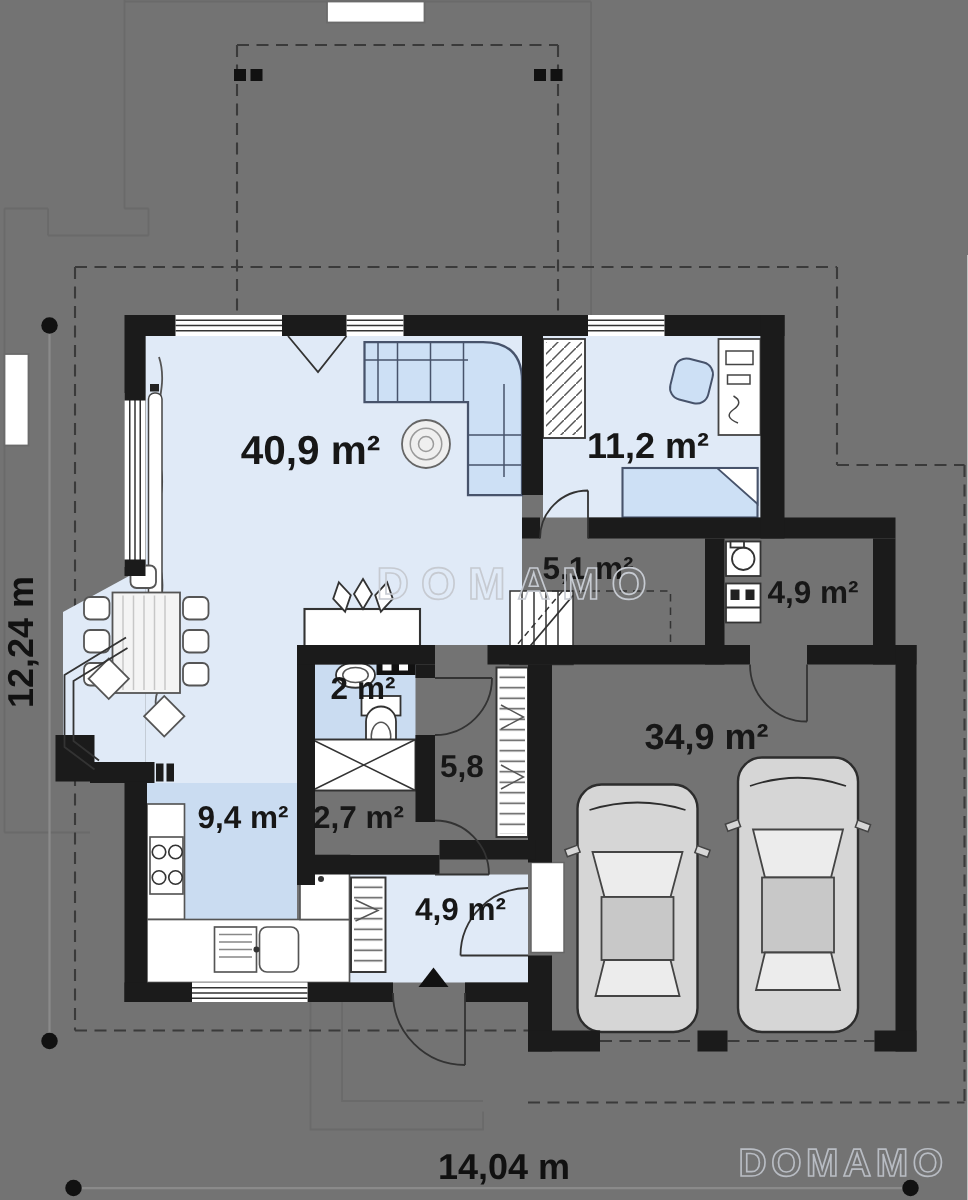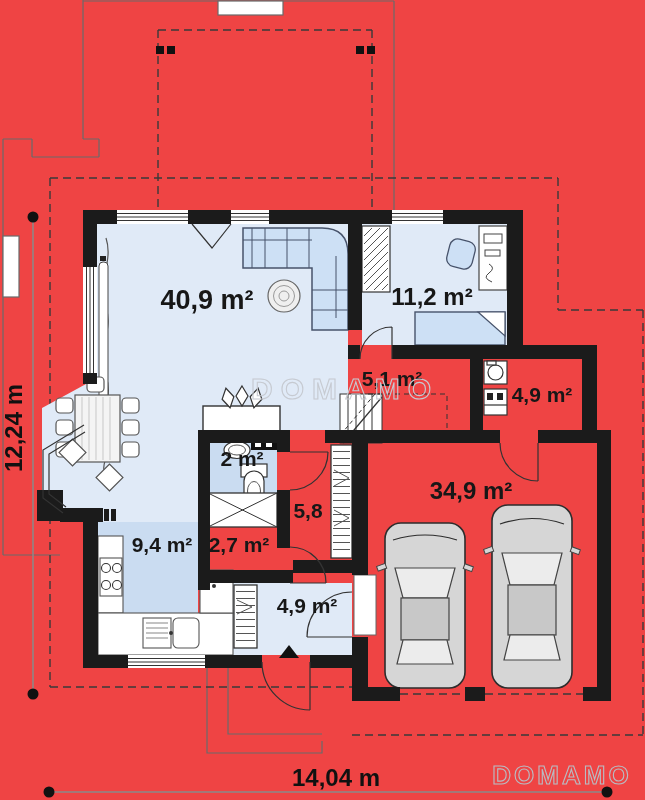--- a/index.html
+++ b/index.html
@@ -1,16 +1,16 @@
 <!DOCTYPE html>
 <html><head>
 <meta charset="utf-8">
 <style>
   html,body{margin:0;padding:0;background:#fff;}
-  #stage{position:relative;width:645px;height:800px;background:#ef4444;overflow:hidden;
+  #stage{position:relative;width:645px;height:800px;background:#737373;overflow:hidden;
          font-family:"Liberation Sans", sans-serif;}
   svg{display:block;}
   text{font-family:"Liberation Sans", sans-serif;}
   .room-label{font-weight:bold;fill:#171717;}
   .dim-label{font-weight:bold;fill:#111;}
   .wm{font-weight:bold;fill:none;}
 </style>
 </head>
 <body>
 

